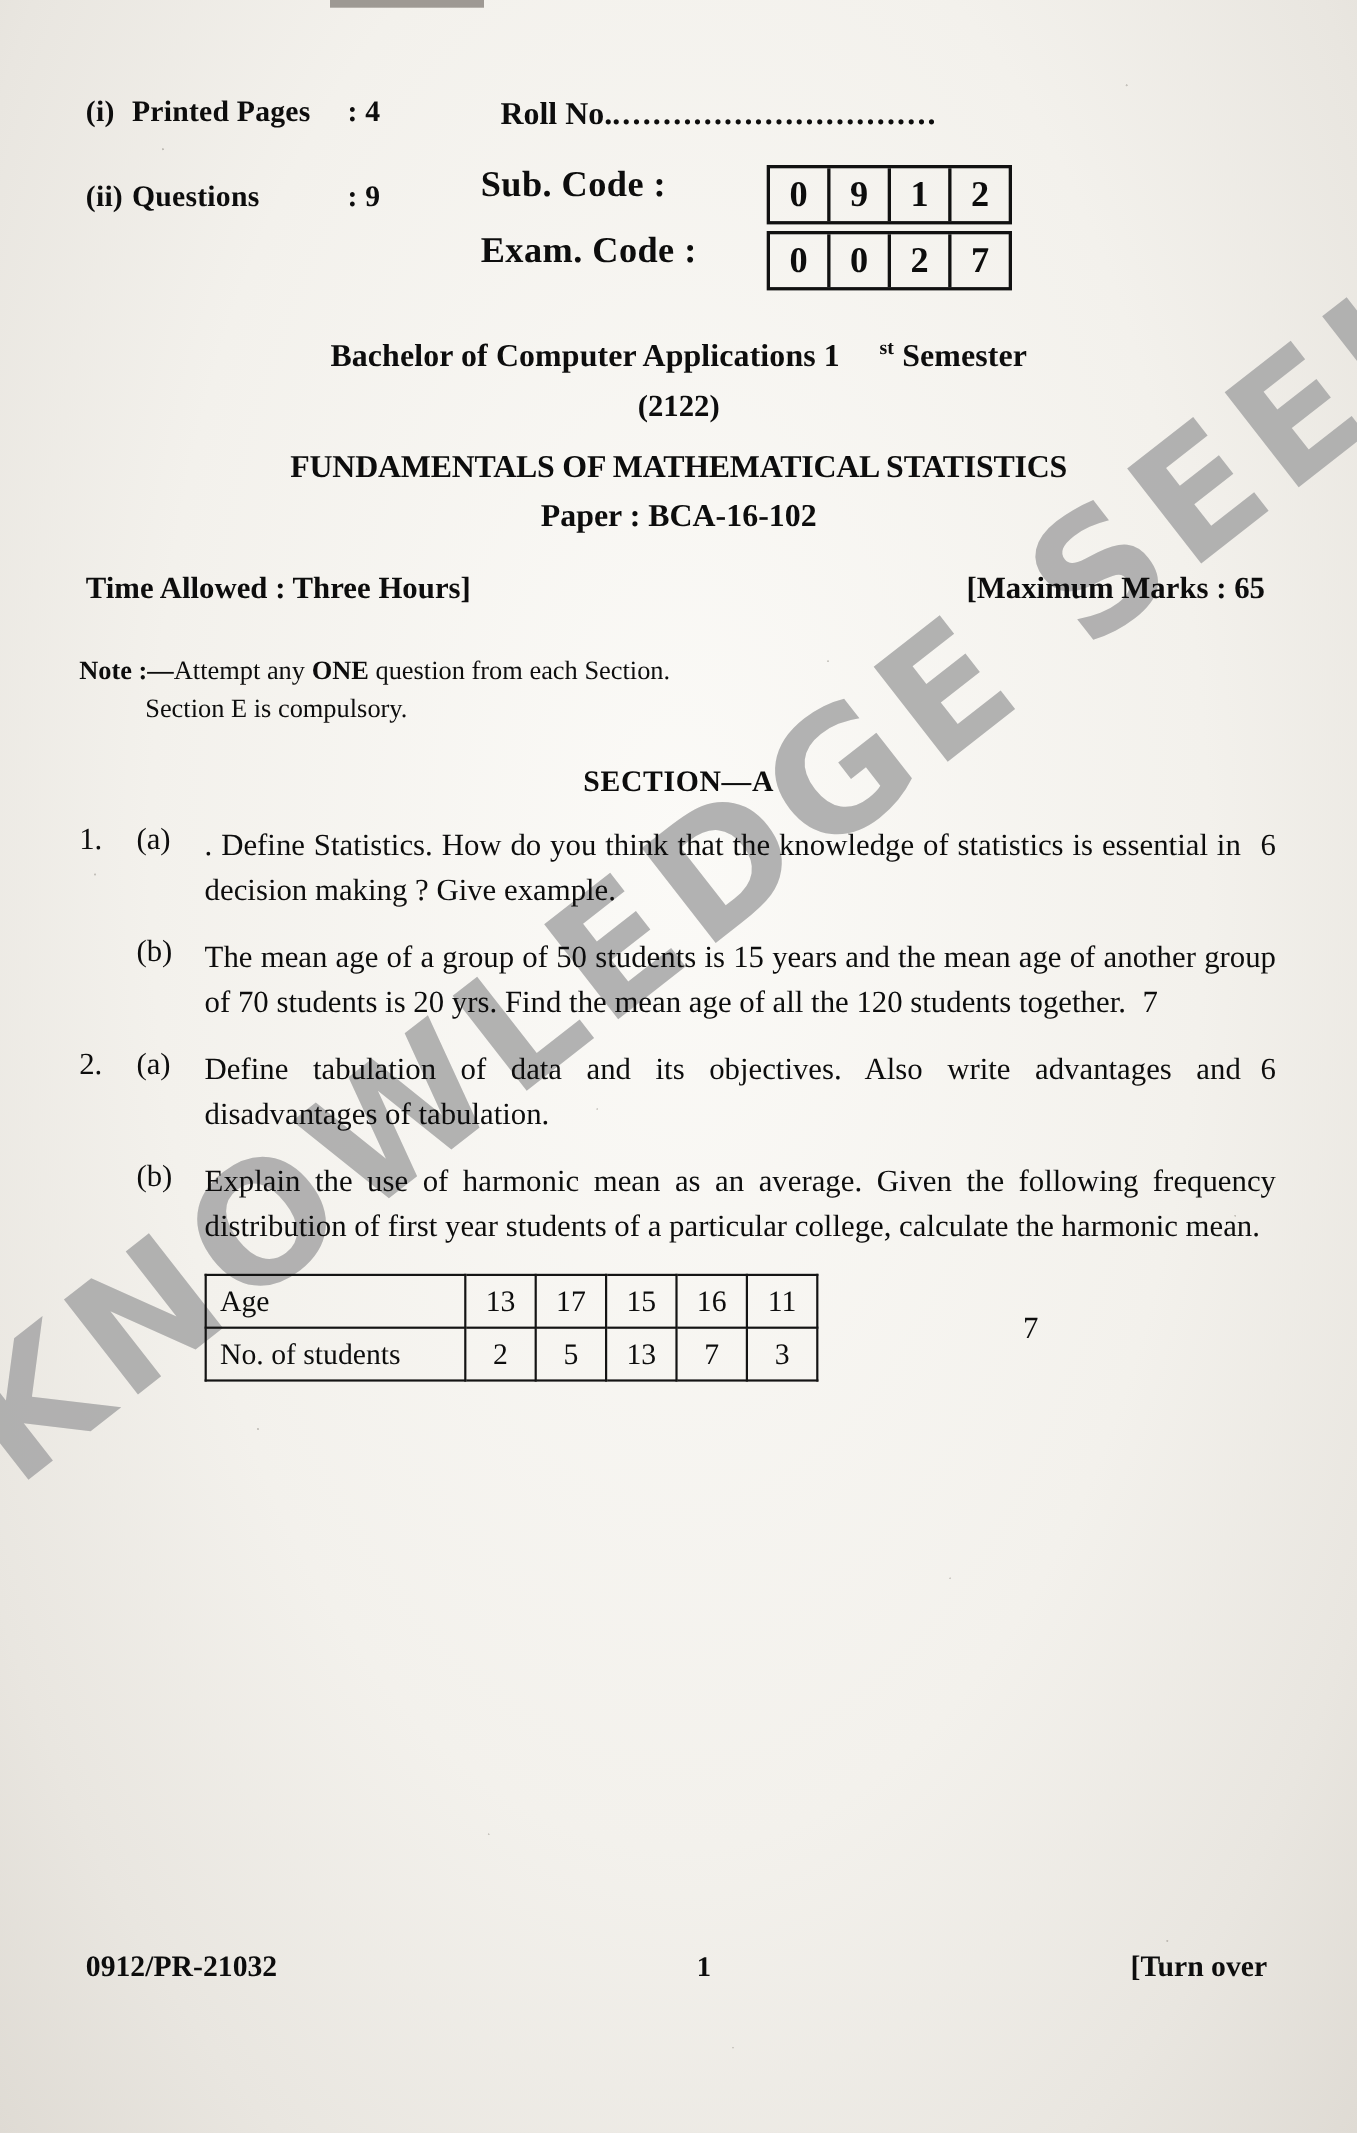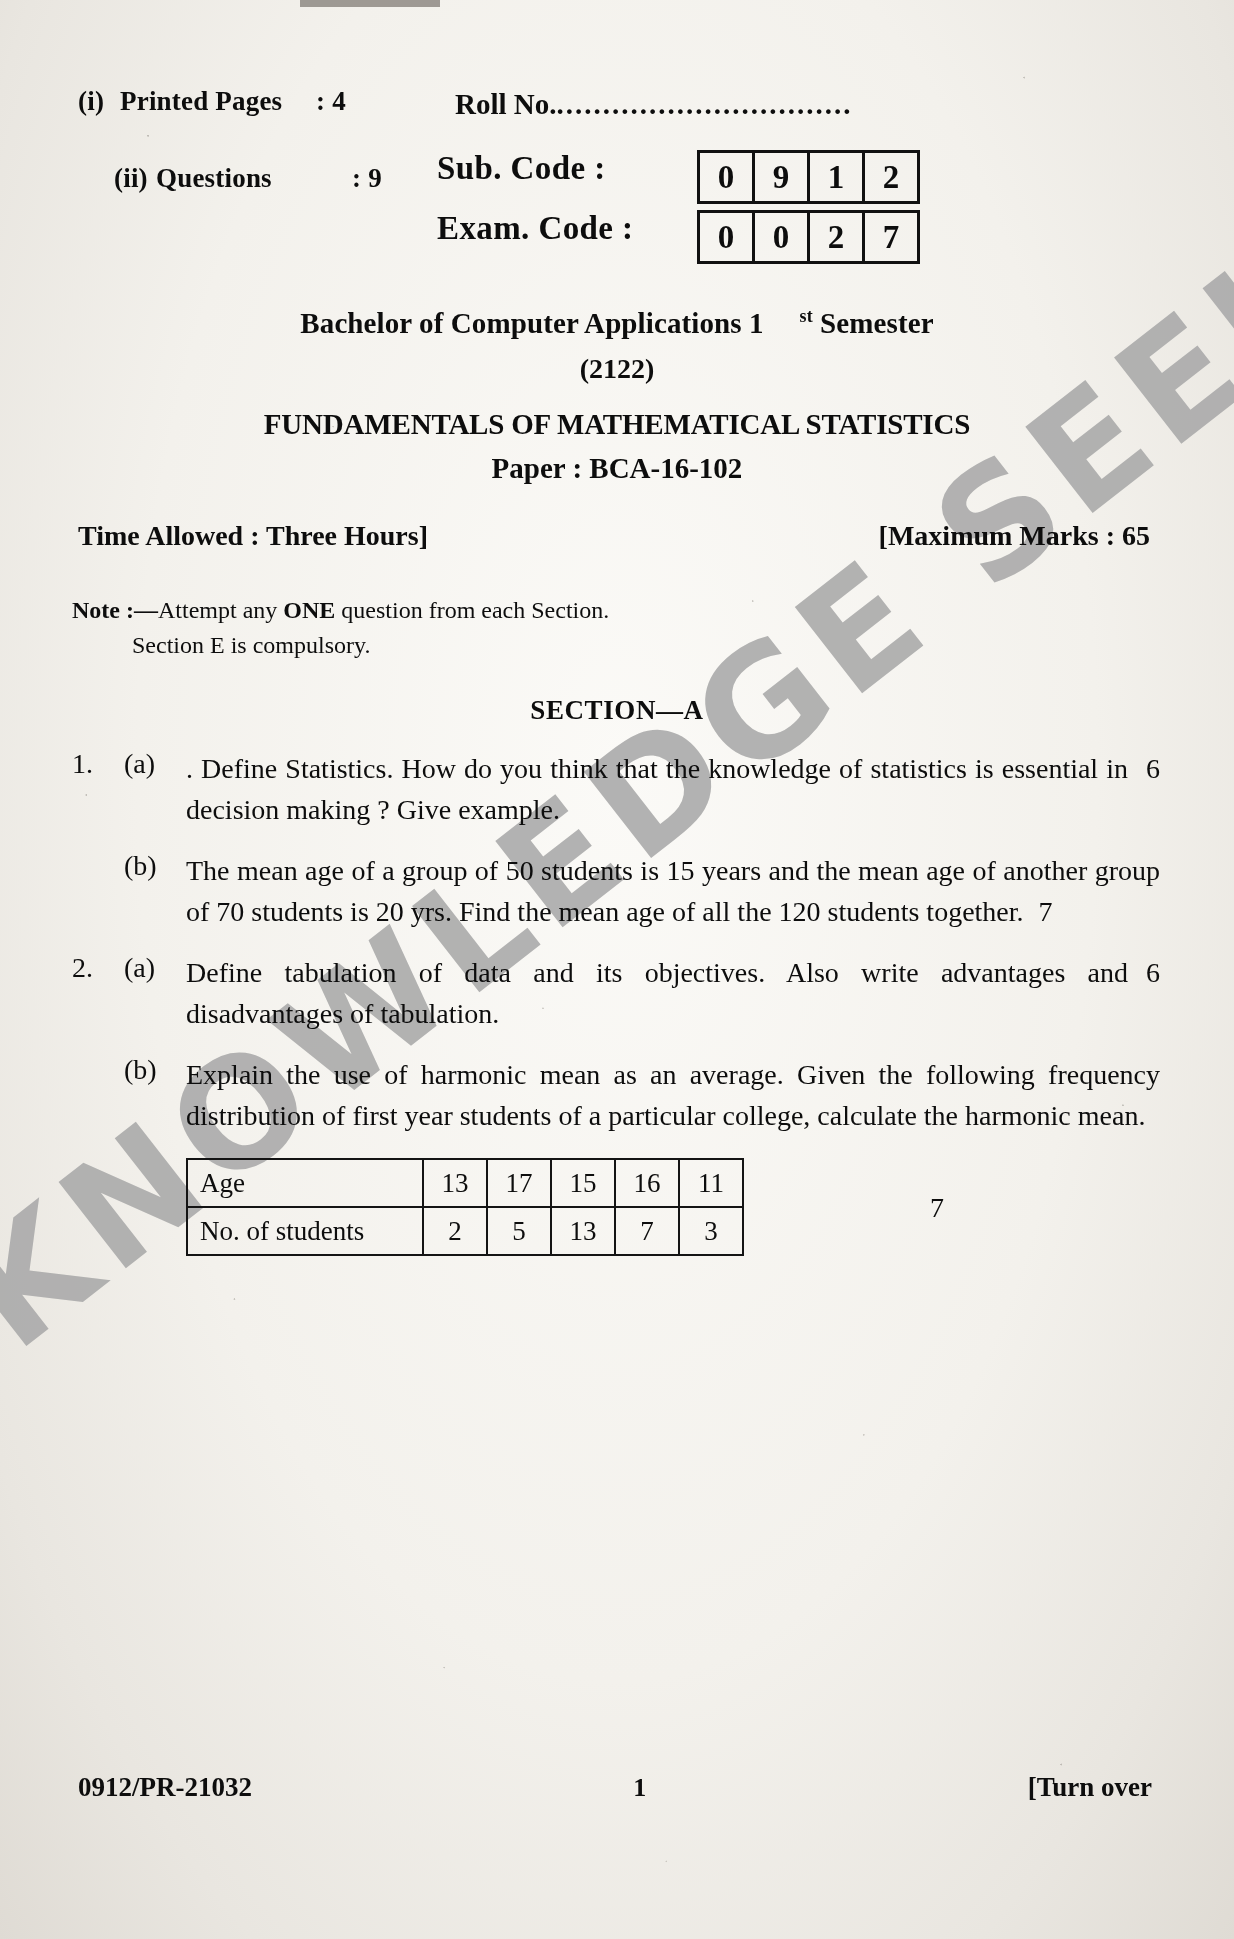--- a/index.html
+++ b/index.html
@@ -223,21 +223,21 @@
   <div class="watermark">KNOWLEDGE SEEKER</div>
 
   <div class="content">
 
     <div class="hdr">
       <div class="hdr-row">
         <span class="rn">(i)</span>
         <span class="lbl">Printed Pages</span>
         <span class="colon-val">: 4</span>
       </div>
-      <div class="hdr-row" style="margin-top:46px;margin-left:36px;">
+      <div class="hdr-row" style="margin-top:46px;">
         <span class="rn">(ii)</span>
         <span class="lbl">Questions</span>
         <span class="colon-val">: 9</span>
       </div>
     </div>
 
     <div class="roll">
       <span>Roll No.</span><span class="dots">................................</span>
     </div>
 

